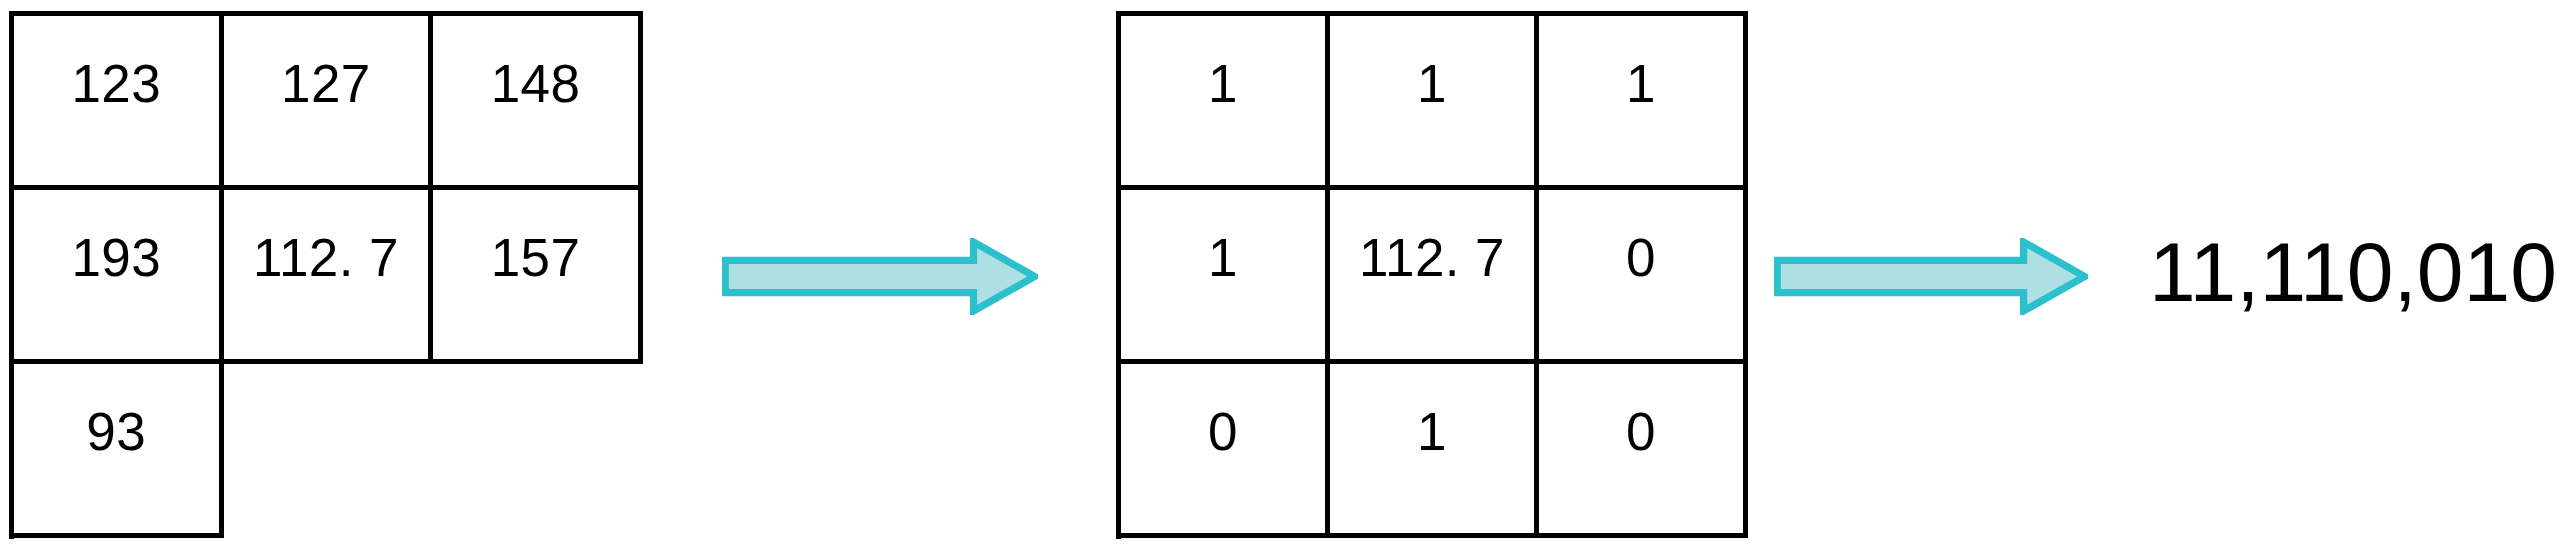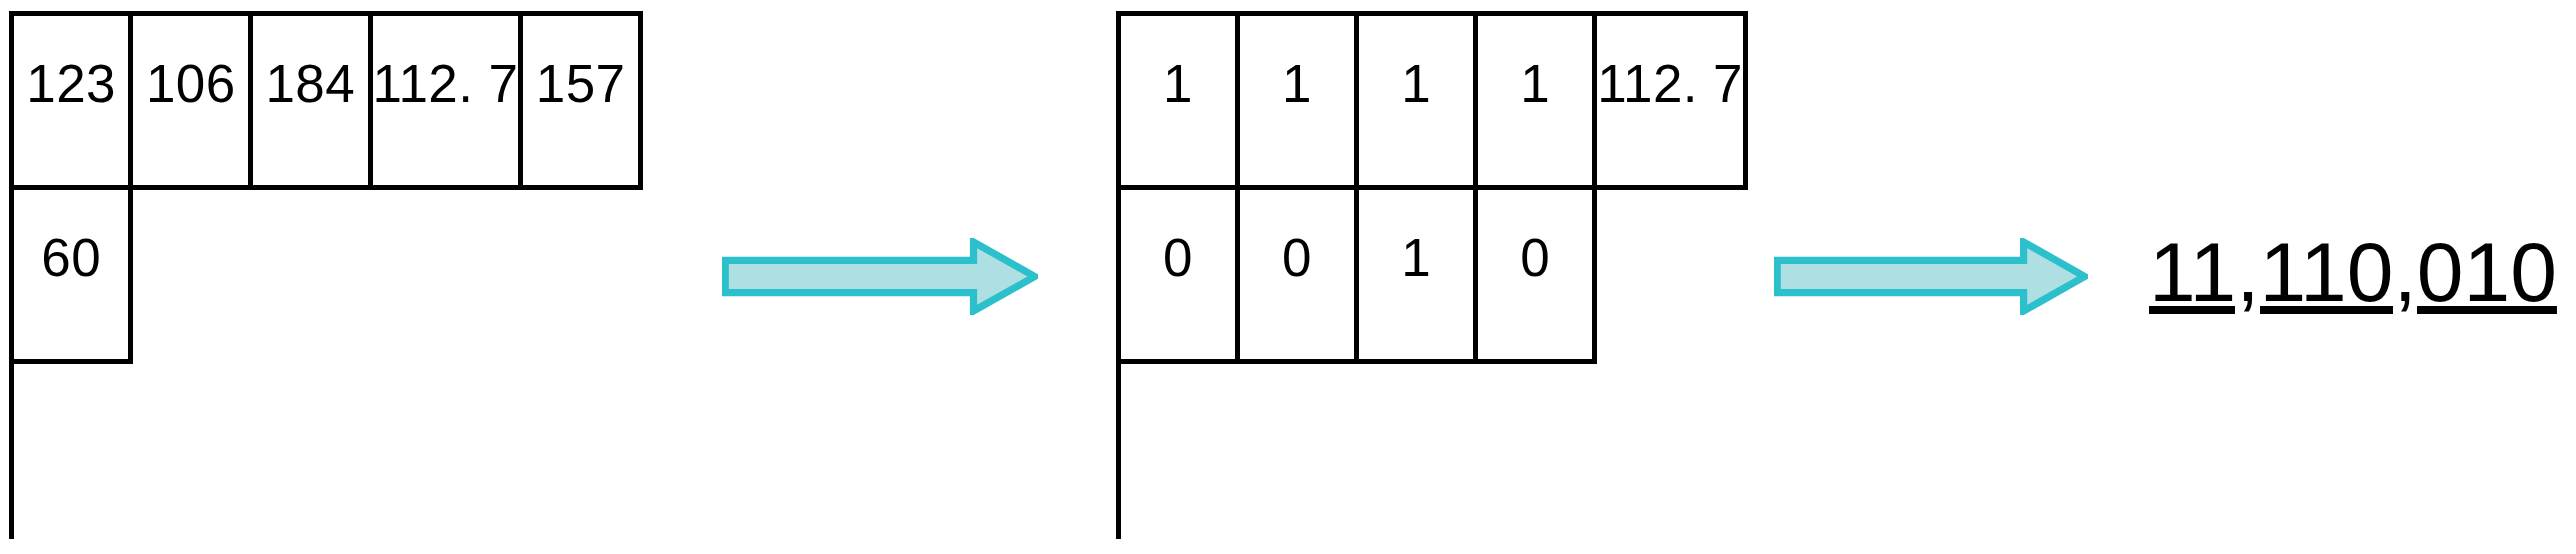--- a/index.html
+++ b/index.html
@@ -17,21 +17,21 @@
     position: relative;
     width: 2576px;
     height: 554px;
     background: #ffffff;
   }
 
   
   .matrix {
     position: absolute;
     display: grid;
-    grid-template-columns: repeat(5, 1fr);
+    grid-template-columns: repeat(3, 1fr);
     grid-template-rows: repeat(3, 1fr);
     box-sizing: border-box;
     border-top: 5.6px solid #000000;
     border-left: 5.6px solid #000000;
     background: #ffffff;
   }
   .matrix .cell {
     box-sizing: border-box;
     border-right: 5.6px solid #000000;
     border-bottom: 5.6px solid #000000;
@@ -85,35 +85,35 @@
     left: 2149px;
     top: 219px;
     height: 106px;
     display: flex;
     align-items: center;
     font-size: 84px;
     line-height: 1;
     color: #000000;
     white-space: pre;
     letter-spacing: 0px;
-    text-decoration: underline;
   }
 </style>
 </head>
 <body>
 
 <div class="canvas">
 
   <div class="matrix" id="matrix-source">
     <div class="cell">123</div>
-    <div class="cell">106</div>
-    <div class="cell">184</div>
+    <div class="cell">127</div>
+    <div class="cell">148</div>
+    <div class="cell">193</div>
     <div class="cell">112. 7</div>
     <div class="cell">157</div>
-    <div class="cell">60</div>
+    <div class="cell">93</div>
   </div>
 
   <div class="block-arrow" id="arrow-one">
     <svg viewBox="0 0 392 96" preserveAspectRatio="none" aria-hidden="true">
       <polygon points="4,28 312,28 312,5 388,48 312,91 312,68 4,68" fill="#AEE0E3" stroke="#2CBFCC" stroke-width="9" stroke-linejoin="miter"></polygon>
     </svg>
   </div>
 
   <div class="matrix" id="matrix-binary">
     <div class="cell">1</div>

